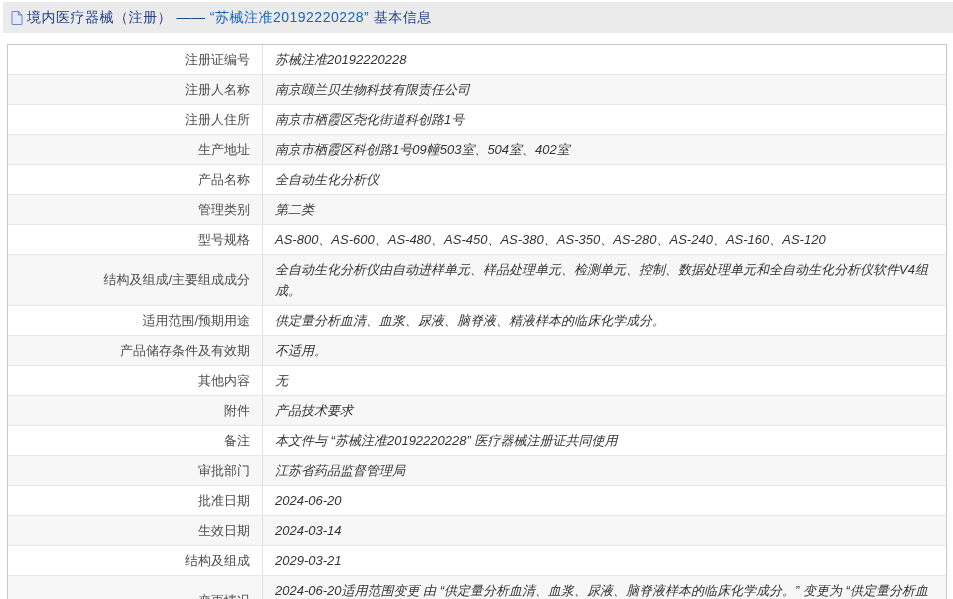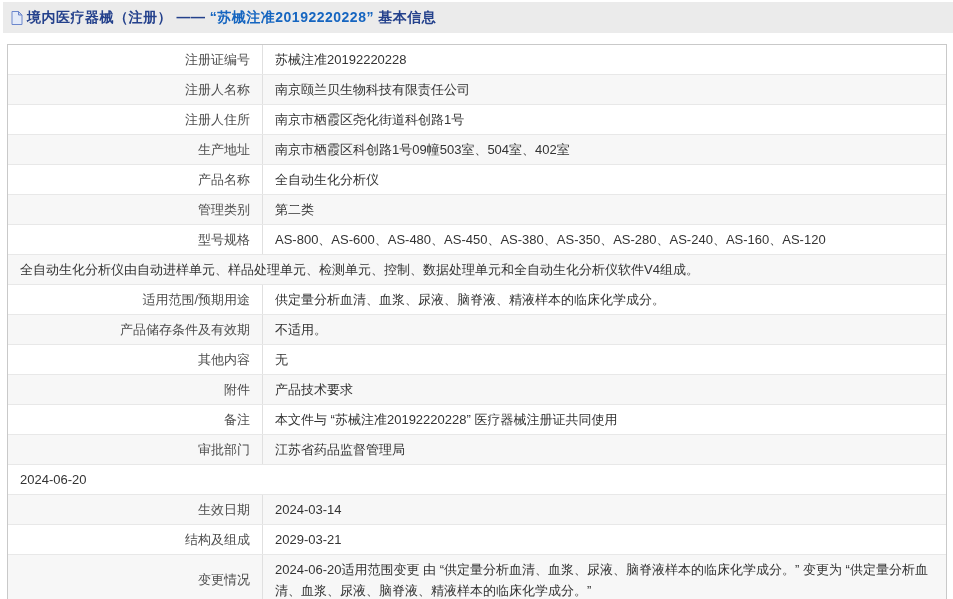--- a/index.html
+++ b/index.html
@@ -1,30 +1,30 @@
 <!DOCTYPE html>
 <html><head>
 <meta charset="utf-8">
 <style>
   html,body{margin:0;padding:0;background:#ffffff;width:953px;height:599px;overflow:hidden;
     font-family:"Liberation Sans","DejaVu Sans",sans-serif;}
   .page-header{margin-top:2px;margin-left:3px;height:31px;background:#ebebeb;
     display:flex;align-items:center;padding-left:7px;}
   .doc-icon{display:inline-flex;margin-right:3px;}
-  .title{font-size:14px;font-weight:bold;color:#24418c;letter-spacing:.5px;}
+  .title{font-size:14px;font-weight:normal;color:#24418c;letter-spacing:.5px;}
   .title .blue{color:#1565c0;}
   .info-table{margin:11px 6px 0 7px;border:1px solid #c9c9c9;background:#fff;}
   .row{display:flex;min-height:27px;border-top:1px solid #e8e8e8;
     font-size:13px;}
   .row:first-child{border-top:none;}
   .row:nth-child(even){background:#f7f7f7;}
   .row .label{width:255px;flex:0 0 255px;text-align:right;color:#4d4d4d;
     padding-right:12px;box-sizing:border-box;border-right:1px solid #e0e0e0;
     align-self:stretch;display:flex;align-items:center;justify-content:flex-end;}
-  .row .value{flex:1;color:#333;padding:4px 10px 4px 12px;line-height:21px;}
+  .row .value{flex:1;color:#333;padding:4px 10px 4px 12px;line-height:21px;font-style:italic;}
   .row.tall{min-height:44px;}
 </style>
 </head>
 <body>
 
 <div class="page-header">
   <span class="doc-icon">
     <svg width="14" height="16" viewBox="0 0 14 16">
       <path d="M2 1.5 H8.5 L12 5 V14.5 H2 Z" fill="#e3eaf8" stroke="#6c87cc" stroke-width="1"></path>
       <path d="M8.5 1.5 L8.5 5 L12 5 Z" fill="#c4d2ef" stroke="#6c87cc" stroke-width="1"></path>
@@ -56,20 +56,21 @@
     </div>
     <div class="row">
       <div class="label">管理类别</div>
       <div class="value">第二类</div>
     </div>
     <div class="row">
       <div class="label">型号规格</div>
       <div class="value">AS-800、AS-600、AS-480、AS-450、AS-380、AS-350、AS-280、AS-240、AS-160、AS-120</div>
     </div>
     <div class="row">
+      <div class="label">结构及组成/主要组成成分</div>
       <div class="value">全自动生化分析仪由自动进样单元、样品处理单元、检测单元、控制、数据处理单元和全自动生化分析仪软件V4组成。</div>
     </div>
     <div class="row">
       <div class="label">适用范围/预期用途</div>
       <div class="value">供定量分析血清、血浆、尿液、脑脊液、精液样本的临床化学成分。</div>
     </div>
     <div class="row">
       <div class="label">产品储存条件及有效期</div>
       <div class="value">不适用。</div>
     </div>
@@ -83,20 +84,21 @@
     </div>
     <div class="row">
       <div class="label">备注</div>
       <div class="value">本文件与 “苏械注准20192220228” 医疗器械注册证共同使用</div>
     </div>
     <div class="row">
       <div class="label">审批部门</div>
       <div class="value">江苏省药品监督管理局</div>
     </div>
     <div class="row">
+      <div class="label">批准日期</div>
       <div class="value">2024-06-20</div>
     </div>
     <div class="row">
       <div class="label">生效日期</div>
       <div class="value">2024-03-14</div>
     </div>
     <div class="row">
       <div class="label">结构及组成</div>
       <div class="value">2029-03-21</div>
     </div>

